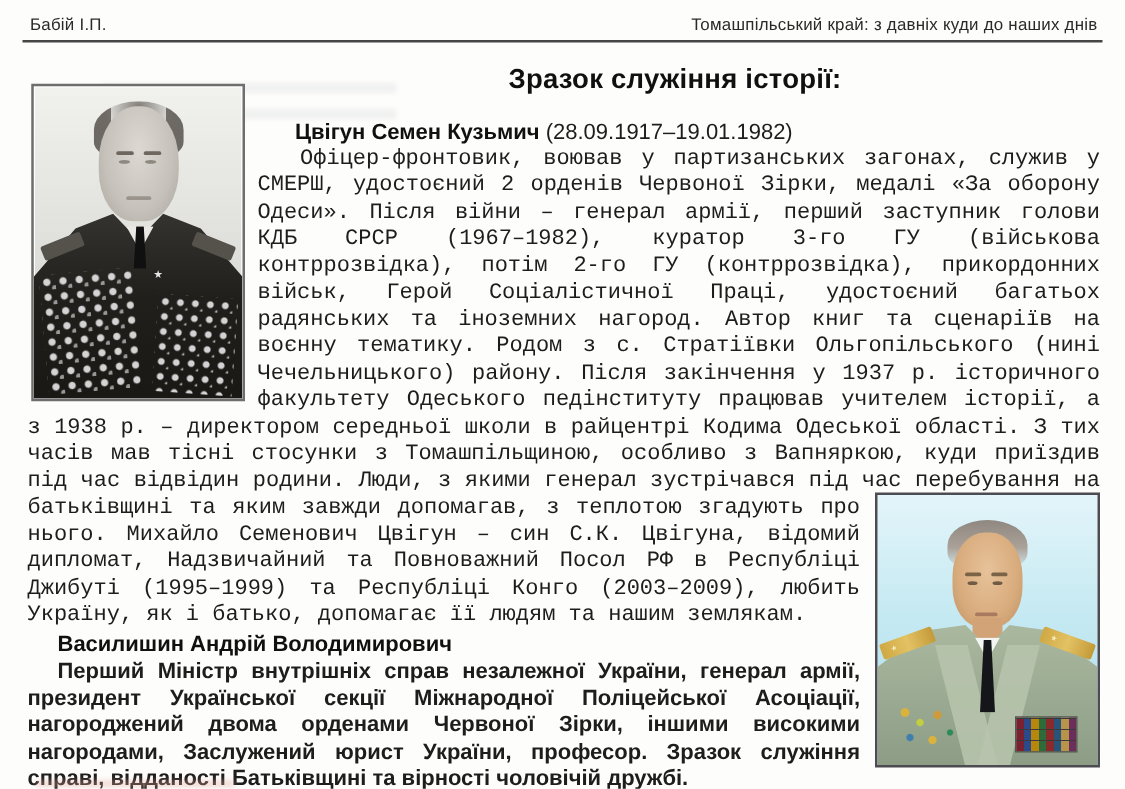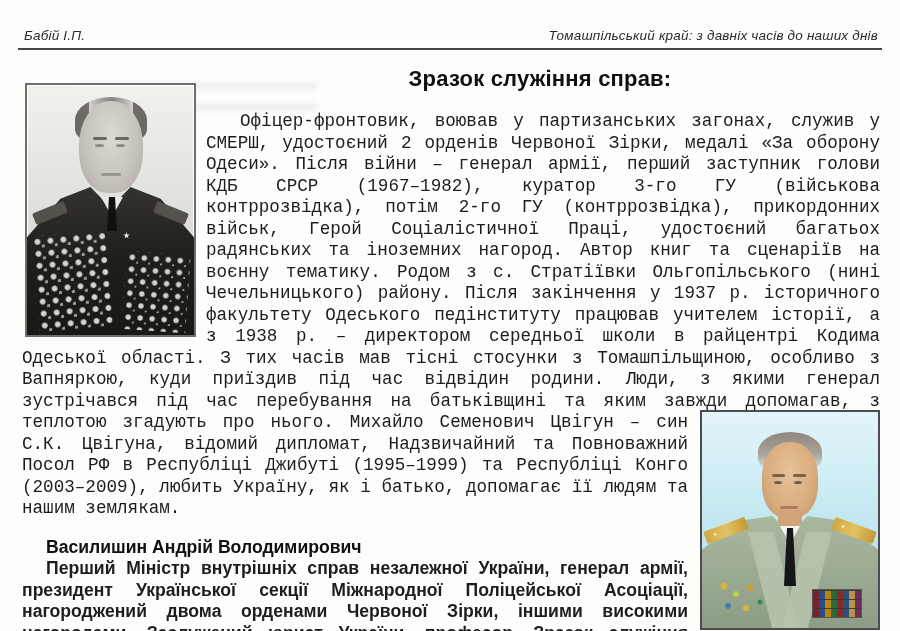--- a/index.html
+++ b/index.html
@@ -6,25 +6,25 @@
   body{
     width:900px;height:631px;overflow:hidden;position:relative;
     background:#fdfdfb;color:#1d1d1d;
     font-family:"Liberation Sans",sans-serif;
     -webkit-font-smoothing:antialiased;
   }
   .page{position:relative;width:900px;height:631px;}
 
   
   .running-header{
-    margin:16px 18px;height:34px;box-sizing:border-box;
+    margin:0 18px;height:34px;box-sizing:border-box;
     display:flex;justify-content:space-between;align-items:flex-end;
     padding:0 4px 5px 6px;
     border-bottom:2px solid #464646;
-    font-size:13.5px;color:#2a2a2a;letter-spacing:.2px;font-style:italic;
+    font-size:13.5px;color:#2a2a2a;letter-spacing:.2px;
   }
 
   
   .bleed-top{
     position:absolute;top:58px;left:82px;width:235px;height:42px;
     background:
       repeating-linear-gradient(0deg,transparent 0 5px,#7c8696 5px 13px,transparent 13px 21px);
     opacity:.10;filter:blur(2px);border-radius:4px;pointer-events:none;
   }
   .bleed-bottom{
@@ -38,21 +38,21 @@
     text-align:center;font-weight:bold;font-size:22px;line-height:25px;
     color:#101010;letter-spacing:.2px;
   }
   .article-title span{display:block;}
 
   
   .main{margin:0 20px 0 22px;font-size:17.6px;line-height:21.5px;}
   .sec-heading{font-weight:bold;color:#101010;margin:12px 0 0 0;}
   .sec-heading .dates{font-weight:normal;color:#1d1d1d;}
   .h1-ind{text-indent:30px;display:block;}
-  .h2-ind{text-indent:24px;display:block;margin-top:17px;}
+  .h2-ind{text-indent:24px;display:block;margin-top:1px;}
   .para{text-align:justify;margin:0;}
   .para-1{text-indent:34px;font-family:Liberation Mono, monospace;}
   .para-2{text-indent:24px;font-weight:bold;}
 
   
   .photo-bw{
     float:left;width:167px;height:250px;border:2px solid #6e6e6e;
     margin:-28px 10px 7px 3px;position:relative;overflow:hidden;
     background:linear-gradient(180deg,#f1f1ee 0%,#e3e3df 40%,#cfcfcb 100%);
     box-shadow:0 0 0 1px #fff inset;
@@ -170,48 +170,52 @@
       radial-gradient(circle 2.6px at 44px 24px,#2e8a5a 2px,rgba(0,0,0,0) 3px);
   }
 </style>
 </head>
 <body>
 
 <div class="page">
 
   <div class="running-header">
     <span>Бабій І.П.</span>
-    <span>Томашпільський край: з давніх часів до наших днів</span>
+    <span>Томашпільський край: з давніх куди до наших днів</span>
   </div>
 
   <div class="bleed-top"></div>
   <div class="bleed-bottom"></div>
 
   <div class="article-title">
-    <span>Зразок служіння справ:</span>
+    <span>Зразок служіння історії:</span>
   </div>
 
   <div class="main">
 
     <span class="photo-bw">
       <i class="bw-hair"></i>
       <i class="bw-head"></i>
       <i class="bw-brows"></i>
       <i class="bw-eyes"></i>
       <i class="bw-mouth"></i>
       <i class="bw-uniform"></i>
       <i class="bw-shirt"></i>
       <i class="bw-tie"></i>
       <i class="bw-board left"></i>
       <i class="bw-board right"></i>
       <i class="bw-star"></i>
       <i class="bw-medals-left"></i>
       <i class="bw-medals-right"></i>
     </span>
 
+    <div class="sec-heading h1-ind">
+      <span class="name">Цвігун Семен Кузьмич</span>
+      <span class="dates">(28.09.1917–19.01.1982)</span>
+    </div>
 
     <div class="para para-1">
       <span>Офіцер-фронтовик, воював у партизанських загонах, служив у СМЕРШ, удостоєний 2 орденів Червоної Зірки, медалі «За оборону Одеси». Після війни – генерал армії, перший заступник голови КДБ СРСР (1967–1982), куратор 3-го ГУ (військова контррозвідка), потім 2-го ГУ (контррозвідка), прикордонних військ, Герой Соціалістичної Праці, удостоєний багатьох радянських та іноземних нагород. Автор книг та сценаріїв на воєнну тематику. Родом з с. Стратіївки Ольгопільського (нині Чечельницького) району. Після закінчення у 1937 р. історичного факультету Одеського педінституту працював учителем історії, а з 1938 р. – директором середньої школи в райцентрі Кодима Одеської області. З тих часів мав тісні стосунки з Томашпільщиною, особливо з Вапняркою, куди приїздив під час відвідин родини. Люди, з якими генерал зустрічався під час перебування на батьківщині та яким завжди допомагав,</span>
       <span class="photo-color">
         <i class="cl-hair"></i>
         <i class="cl-head"></i>
         <i class="cl-brows"></i>
         <i class="cl-eyes"></i>
         <i class="cl-mouth"></i>
         <i class="cl-neck"></i>

